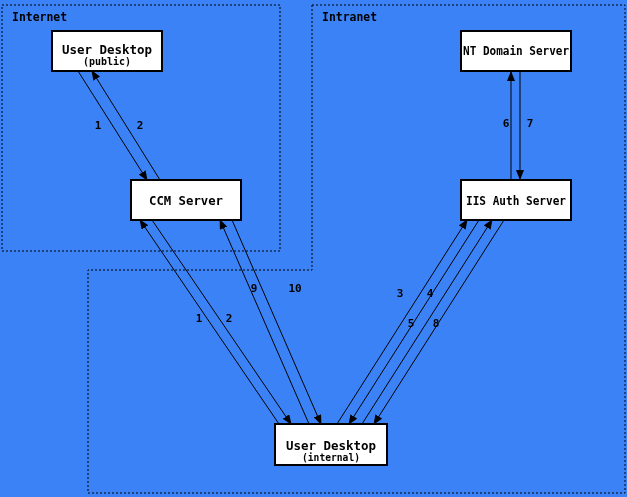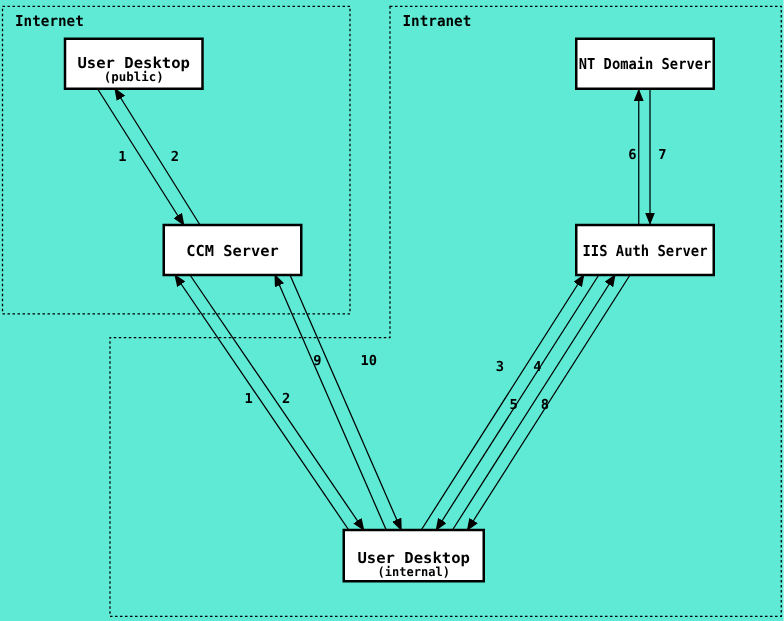--- a/index.html
+++ b/index.html
@@ -4,21 +4,21 @@
 <style>
   html, body {
     margin: 0;
     padding: 0;
     background: #ffffff;
   }
   .diagram-wrap {
     position: relative;
     width: 627px;
     height: 497px;
-    background: #5eead4;
+    background: #3b82f6;
     overflow: hidden;
   }
   svg {
     display: block;
   }
   svg text {
     font-family: "DejaVu Sans Mono", "Liberation Mono", monospace;
     font-weight: bold;
     fill: #000000;
   }

